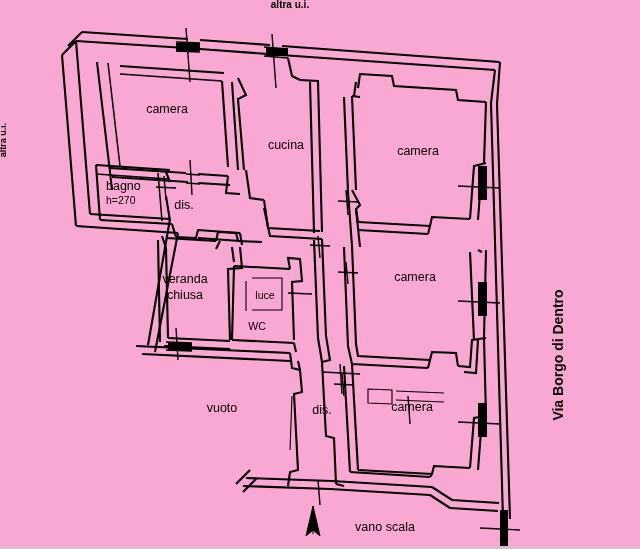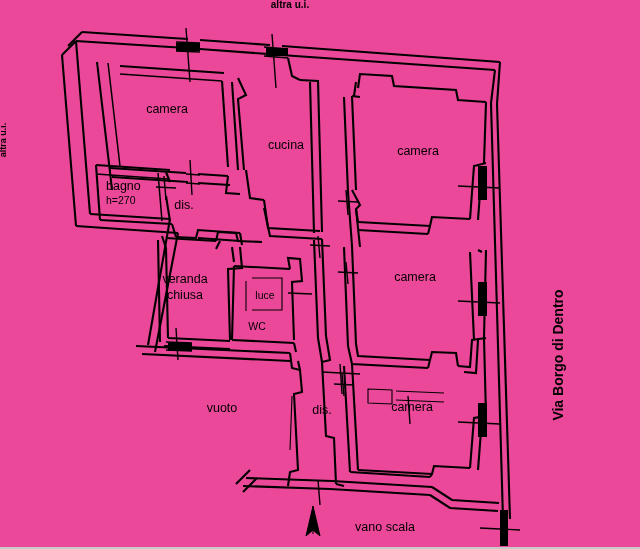--- a/index.html
+++ b/index.html
@@ -8,21 +8,21 @@
     padding: 0;
     background: #ffffff;
   }
   body {
     font-family: "Liberation Sans", sans-serif;
   }
   #plan-root {
     position: relative;
     width: 640px;
     height: 549px;
-    background: #ec4899;
+    background: #f9a8d4;
     overflow: hidden;
   }
   #plan-svg {
     position: absolute;
     left: 0;
     top: 0;
     width: 640px;
     height: 549px;
     display: block;
   }

